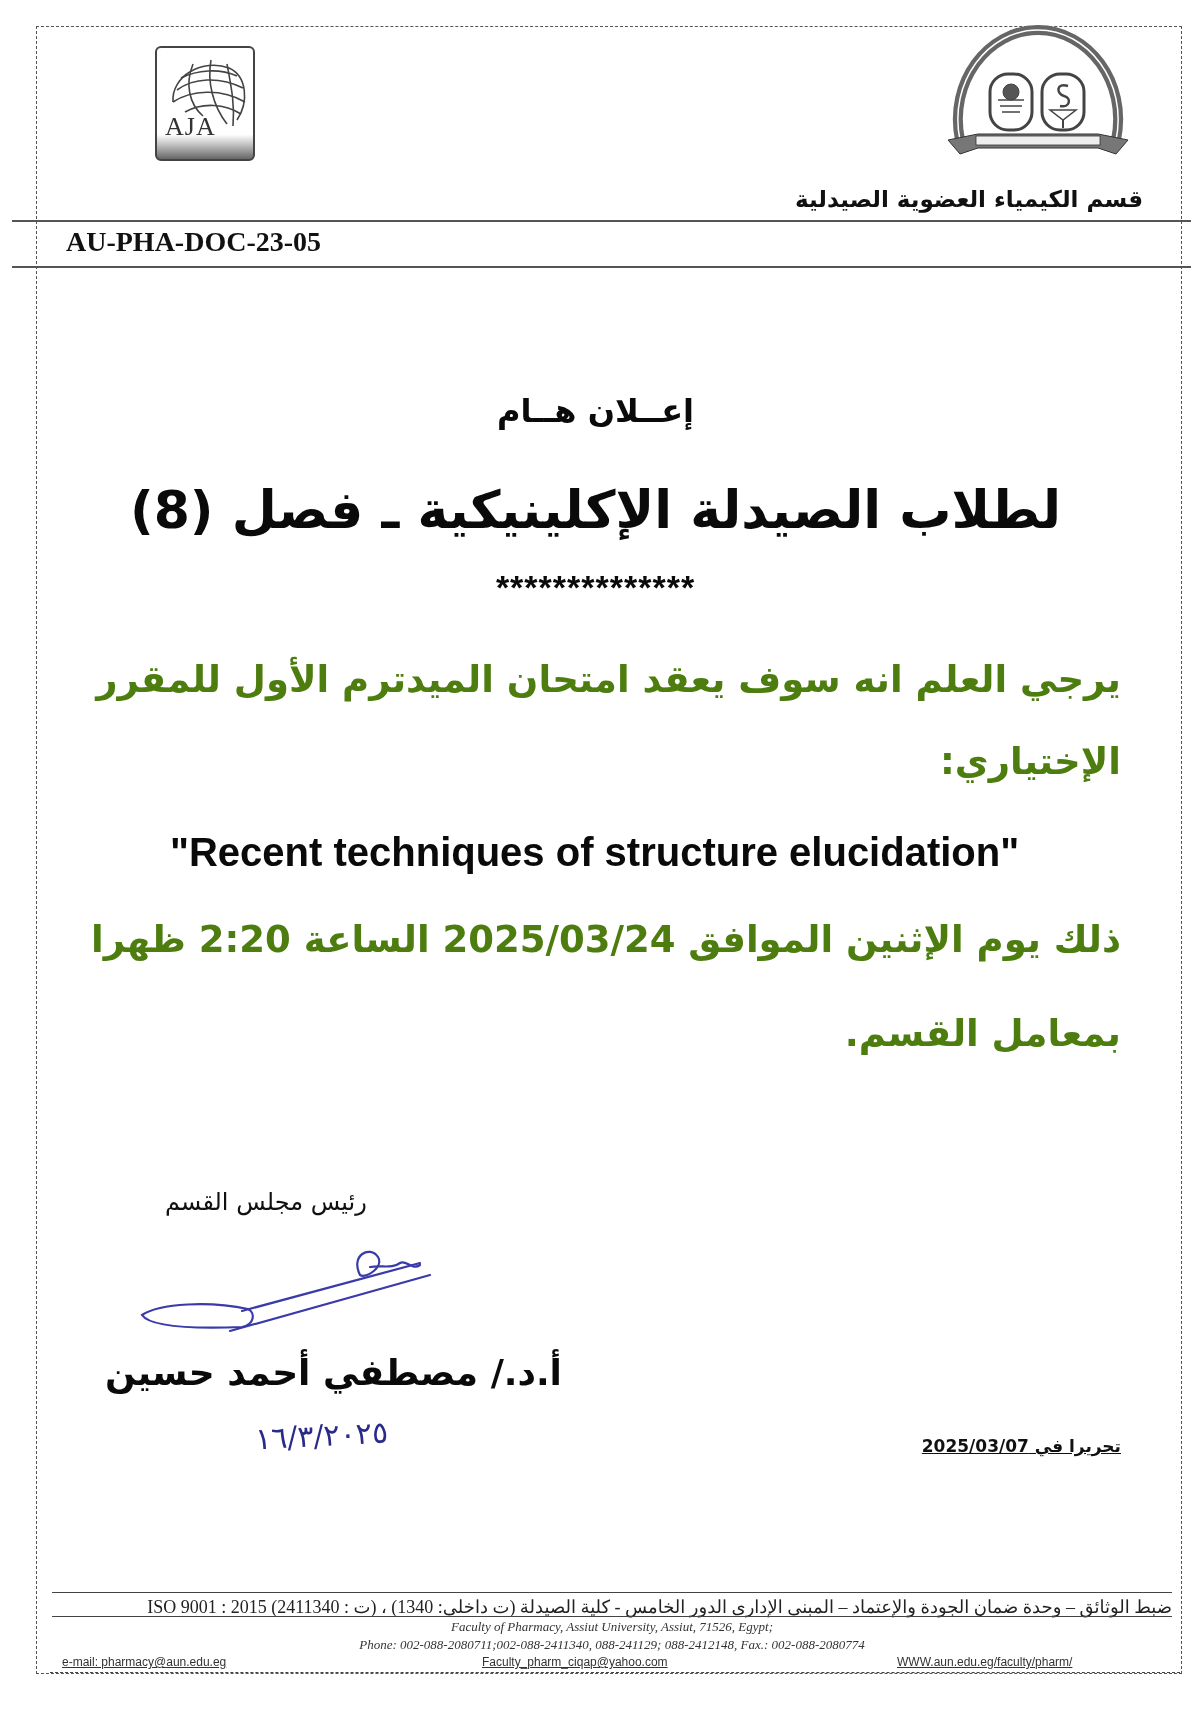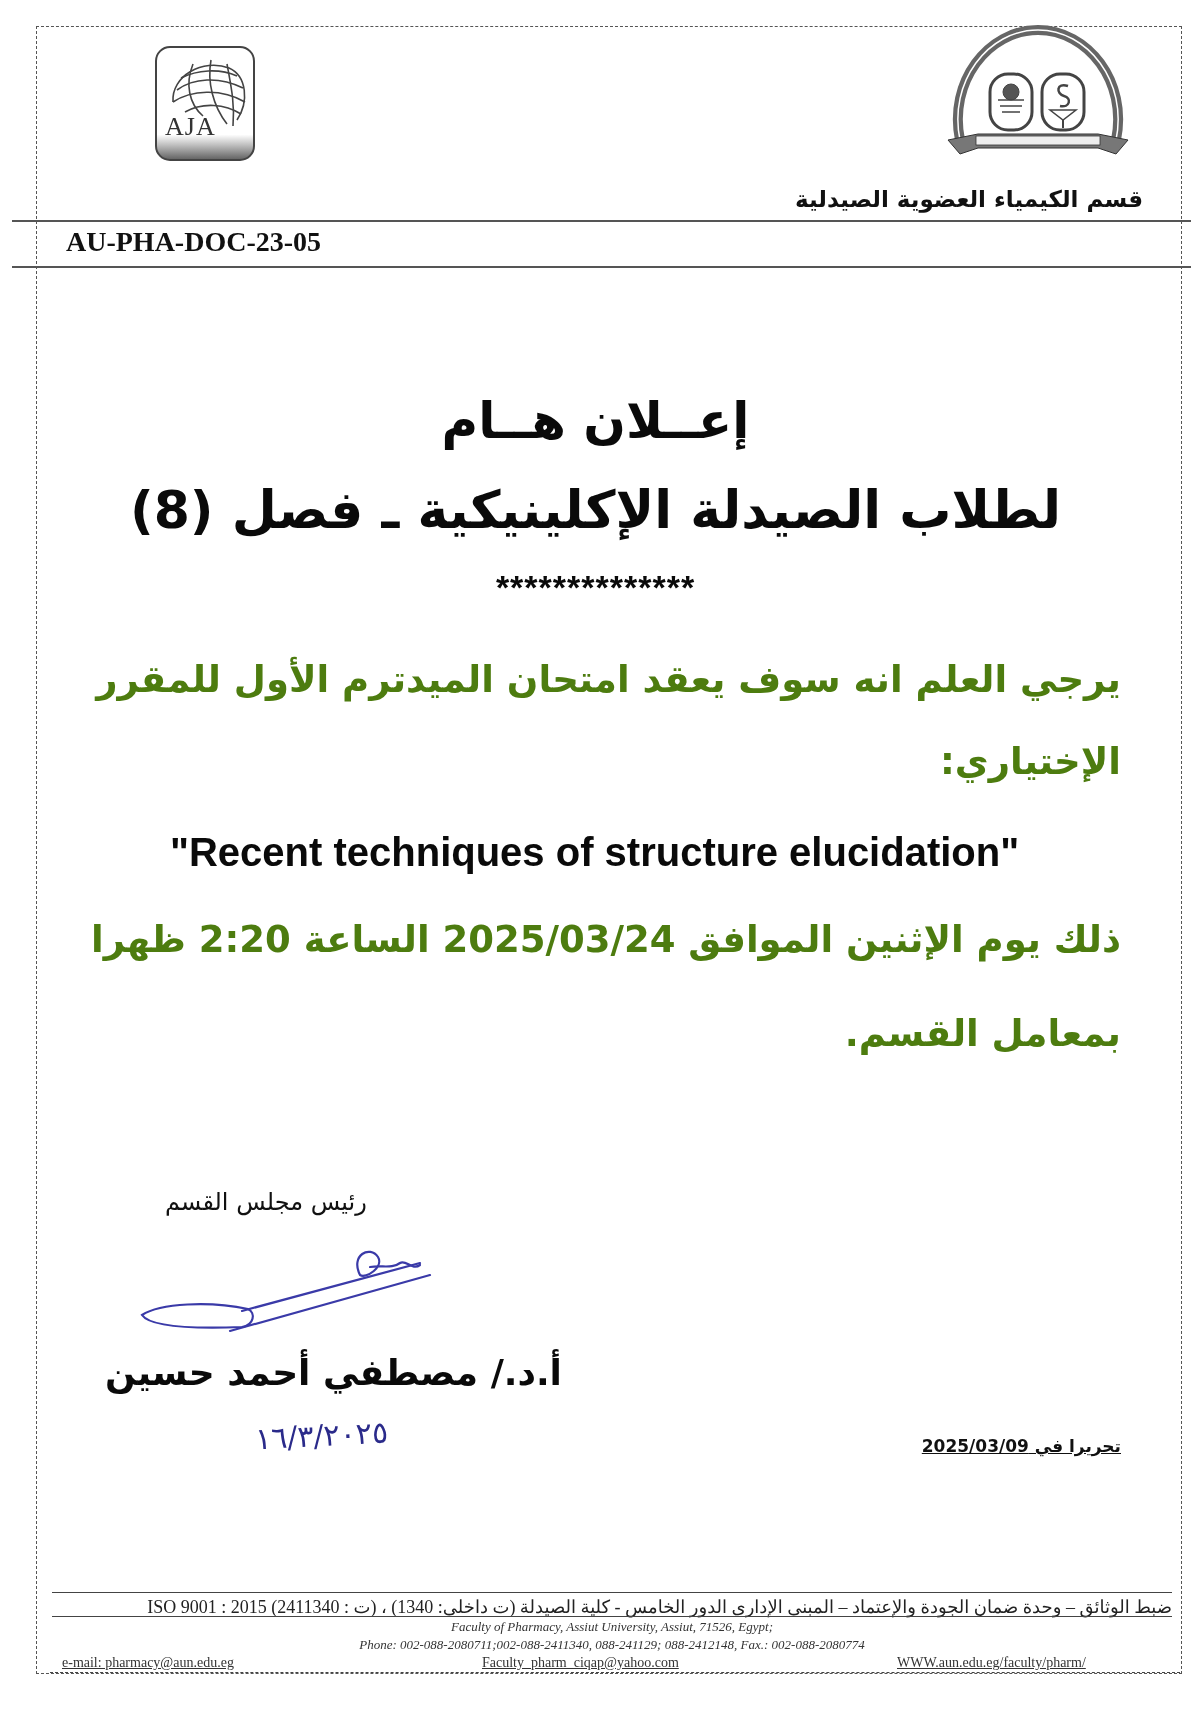--- a/index.html
+++ b/index.html
@@ -23,21 +23,21 @@
       border: 1px dashed #555;
     }
     
     .aja-logo {
       position: absolute;
       left: 155px;
       top: 46px;
       width: 100px;
       height: 115px;
       border: 2px solid #444;
-      border-radius: 15px;
+      border-radius: 6px;
       background: linear-gradient(to bottom, #fff 0%, #fff 78%, #bbb 88%, #666 100%);
       overflow: hidden;
     }
     .aja-logo svg { position: absolute; left: 6px; top: 6px; }
     .aja-text {
       position: absolute;
       left: 8px;
       top: 64px;
       font-family: "Liberation Serif", serif;
       font-size: 26px;
@@ -82,21 +82,21 @@
     .center-line {
       position: absolute;
       left: 0;
       width: 1191px;
       text-align: center;
       font-weight: bold;
       color: #0a0a0a;
     }
     .title {
       top: 392px;
-      font-size: 50px;
+      font-size: 32px;
     }
     .subtitle {
       top: 480px;
       font-size: 52px;
     }
     .stars {
       top: 568px;
       font-size: 34px;
       letter-spacing: 1px;
       font-family: "Liberation Sans", sans-serif;
@@ -200,22 +200,22 @@
       font-style: italic;
       font-size: 13px;
       color: #333;
     }
     .footer-links {
       position: absolute;
       left: 50px;
       width: 1130px;
       top: 1655px;
       height: 18px;
-      font-family: Liberation Serif, serif;
-      font-size: 14px;
+      font-family: Liberation Sans, sans-serif;
+      font-size: 12px;
       color: #333;
       border-bottom: 1px dashed #444;
     }
     .footer-links span {
       position: absolute;
       top: 0;
       text-decoration: underline;
       background: #fff;
       padding: 0 2px;
     }
@@ -281,21 +281,21 @@
   <g fill="none" stroke="#3a3aa8" stroke-width="2.2" stroke-linecap="round">
     <path d="M12 70 C 30 58, 80 56, 118 64 C 126 68, 124 80, 112 82 C 60 84, 20 82, 12 70 Z"></path>
     <path d="M100 86 L 300 30"></path>
     <path d="M112 66 L 290 18"></path>
     <path d="M230 30 C 220 10, 240 0, 248 12 C 254 22, 236 34, 230 30 Z"></path>
     <path d="M240 22 C 252 20, 262 24, 270 18 C 276 14, 282 26, 290 20"></path>
   </g>
 </svg>
 <div class="sig-name">أ.د./ مصطفي أحمد حسين</div>
 <div class="handwritten-date">١٦/٣/٢٠٢٥</div>
-<div class="written-on">تحريرا في 2025/03/09</div>
+<div class="written-on">تحريرا في 2025/03/07</div>
 
 <div class="footer-line" style="top:1592px;"></div>
 <div class="footer-ar">ضبط الوثائق – وحدة ضمان الجودة والإعتماد – المبنى الإدارى الدور الخامس - كلية الصيدلة (ت داخلى: 1340) ، (ت : 2411340) ISO 9001 : 2015</div>
 <div class="footer-line" style="top:1616px;"></div>
 <div class="footer-en" style="top:1619px;">Faculty of Pharmacy, Assiut University, Assiut, 71526, Egypt;</div>
 <div class="footer-en" style="top:1637px;">Phone: 002-088-2080711;002-088-2411340, 088-241129; 088-2412148, Fax.: 002-088-2080774</div>
 <div class="footer-links">
   <span class="link-email">e-mail: pharmacy@aun.edu.eg</span>
   <span class="link-yahoo">Faculty_pharm_ciqap@yahoo.com</span>
   <span class="link-web">WWW.aun.edu.eg/faculty/pharm/</span>

